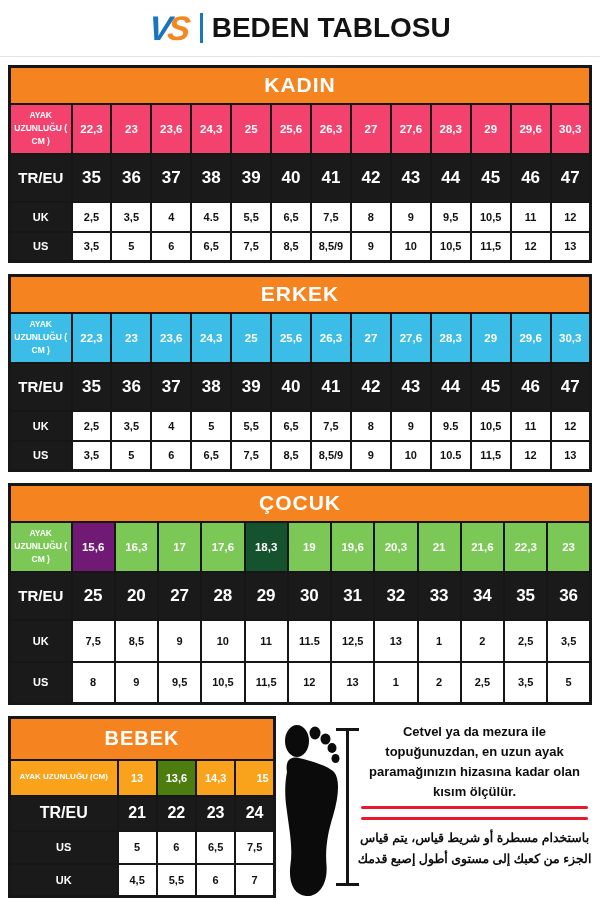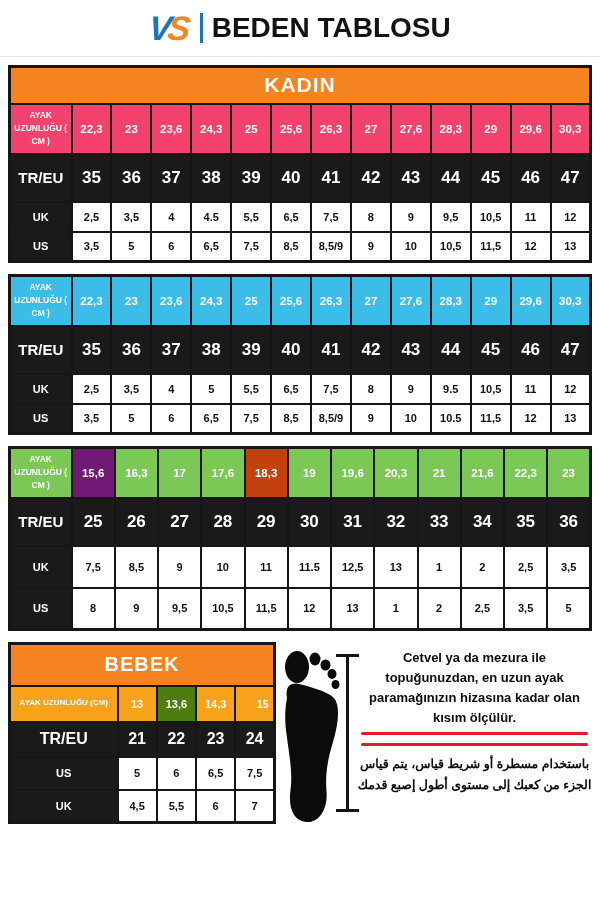--- a/index.html
+++ b/index.html
@@ -180,20 +180,23 @@
         <col>
         <col>
         <col>
         <col>
         <col>
         <col>
         <col>
       </colgroup>
       <tbody>
         <tr>
+          <td class="sec-title" colspan="14">ERKEK</td>
+        </tr>
+        <tr>
           <td class="cm-label" style="background: rgb(59, 189, 232);">AYAK UZUNLUĞU ( CM )</td>
           <td class="cm-cell" style="background: rgb(59, 189, 232);">22,3</td>
           <td class="cm-cell" style="background: rgb(59, 189, 232);">23</td>
           <td class="cm-cell" style="background: rgb(59, 189, 232);">23,6</td>
           <td class="cm-cell" style="background: rgb(59, 189, 232);">24,3</td>
           <td class="cm-cell" style="background: rgb(59, 189, 232);">25</td>
           <td class="cm-cell" style="background: rgb(59, 189, 232);">25,6</td>
           <td class="cm-cell" style="background: rgb(59, 189, 232);">26,3</td>
           <td class="cm-cell" style="background: rgb(59, 189, 232);">27</td>
           <td class="cm-cell" style="background: rgb(59, 189, 232);">27,6</td>
@@ -265,38 +268,41 @@
         <col>
         <col>
         <col>
         <col>
         <col>
         <col>
         <col>
       </colgroup>
       <tbody>
         <tr>
+          <td class="sec-title" colspan="13">ÇOCUK</td>
+        </tr>
+        <tr>
           <td class="cm-label" style="background: rgb(124, 200, 86);">AYAK UZUNLUĞU ( CM )</td>
           <td class="cm-cell" style="background: #701a75;">15,6</td>
           <td class="cm-cell" style="background: rgb(124, 200, 86);">16,3</td>
           <td class="cm-cell" style="background: rgb(124, 200, 86);">17</td>
           <td class="cm-cell" style="background: rgb(124, 200, 86);">17,6</td>
-          <td class="cm-cell" style="background: #c2410c; text-align: center;">18,3</td>
+          <td class="cm-cell" style="background: #14532d; text-align: center;">18,3</td>
           <td class="cm-cell" style="background: rgb(124, 200, 86);">19</td>
           <td class="cm-cell" style="background: rgb(124, 200, 86);">19,6</td>
           <td class="cm-cell" style="background: rgb(124, 200, 86);">20,3</td>
           <td class="cm-cell" style="background: rgb(124, 200, 86);">21</td>
           <td class="cm-cell" style="background: rgb(124, 200, 86);">21,6</td>
           <td class="cm-cell" style="background: rgb(124, 200, 86);">22,3</td>
           <td class="cm-cell" style="background: rgb(124, 200, 86);">23</td>
         </tr>
         <tr>
           <td class="black-label">TR/EU</td>
           <td class="black-cell">25</td>
-          <td class="black-cell">26</td>
+          <td class="black-cell">20</td>
           <td class="black-cell">27</td>
           <td class="black-cell">28</td>
           <td class="black-cell">29</td>
           <td class="black-cell">30</td>
           <td class="black-cell">31</td>
           <td class="black-cell">32</td>
           <td class="black-cell">33</td>
           <td class="black-cell">34</td>
           <td class="black-cell">35</td>
           <td class="black-cell">36</td>

